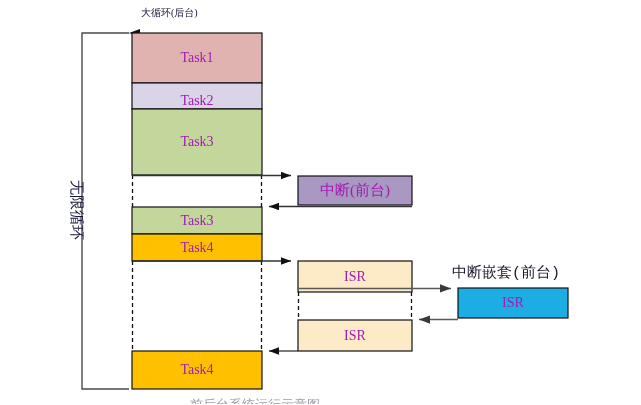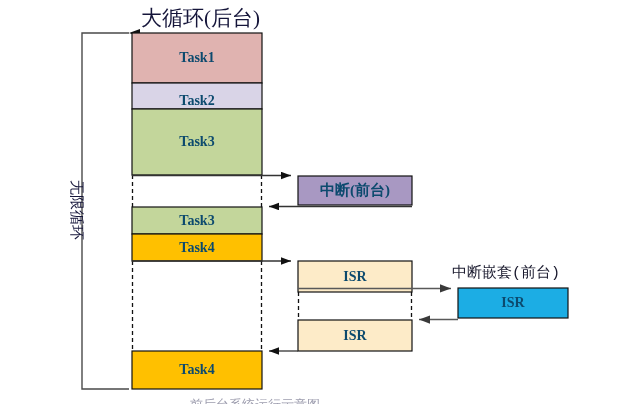--- a/index.html
+++ b/index.html
@@ -26,29 +26,28 @@
     position: absolute;
     color: #1a1a2e;
     white-space: nowrap;
     line-height: 1;
   }
   .box-label {
     position: absolute;
     display: flex;
     align-items: center;
     justify-content: center;
-    color: #0c4a6e;
+    color: #a21caf;
     font-size: 14px;
     white-space: nowrap;
     pointer-events: none;
-    font-weight: bold;
   }
   .title-cn {
     font-family: "Liberation Serif", "DejaVu Serif", serif;
-    font-size: 21px;
+    font-size: 10px;
     color: #15153a;
   }
   .vert-cn {
     font-family: "Liberation Serif", "DejaVu Serif", serif;
     font-size: 15px;
     color: #15153a;
     transform: rotate(90deg);
     transform-origin: left top;
   }
   .cn-box-label {

